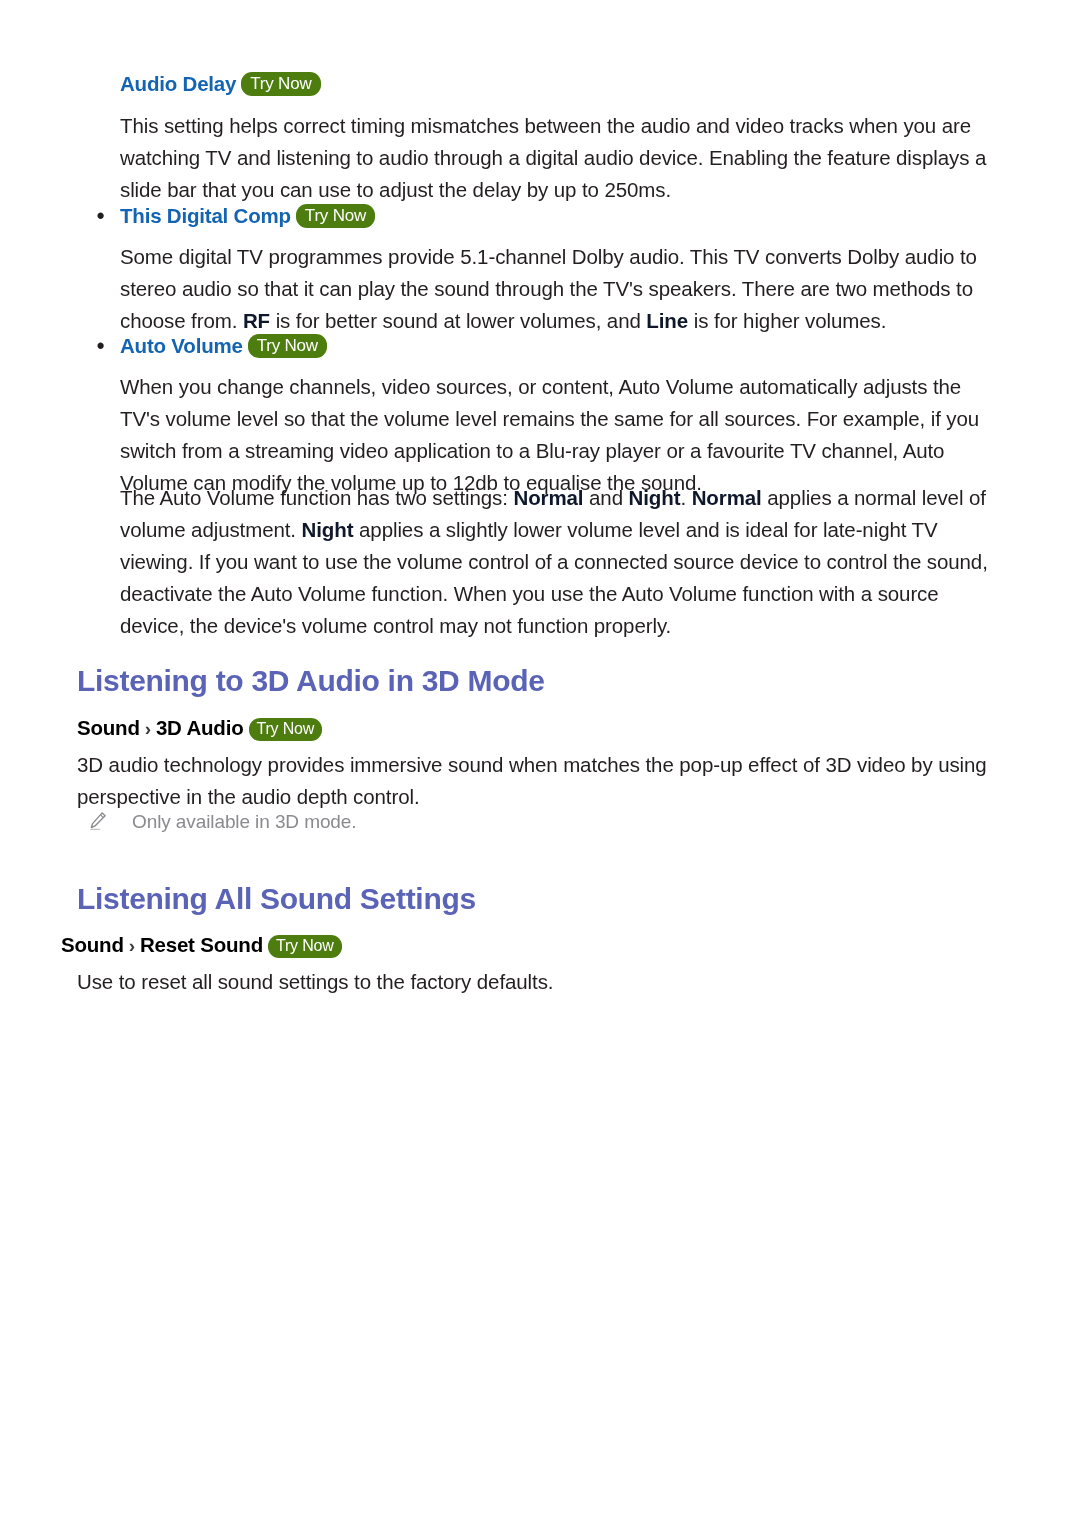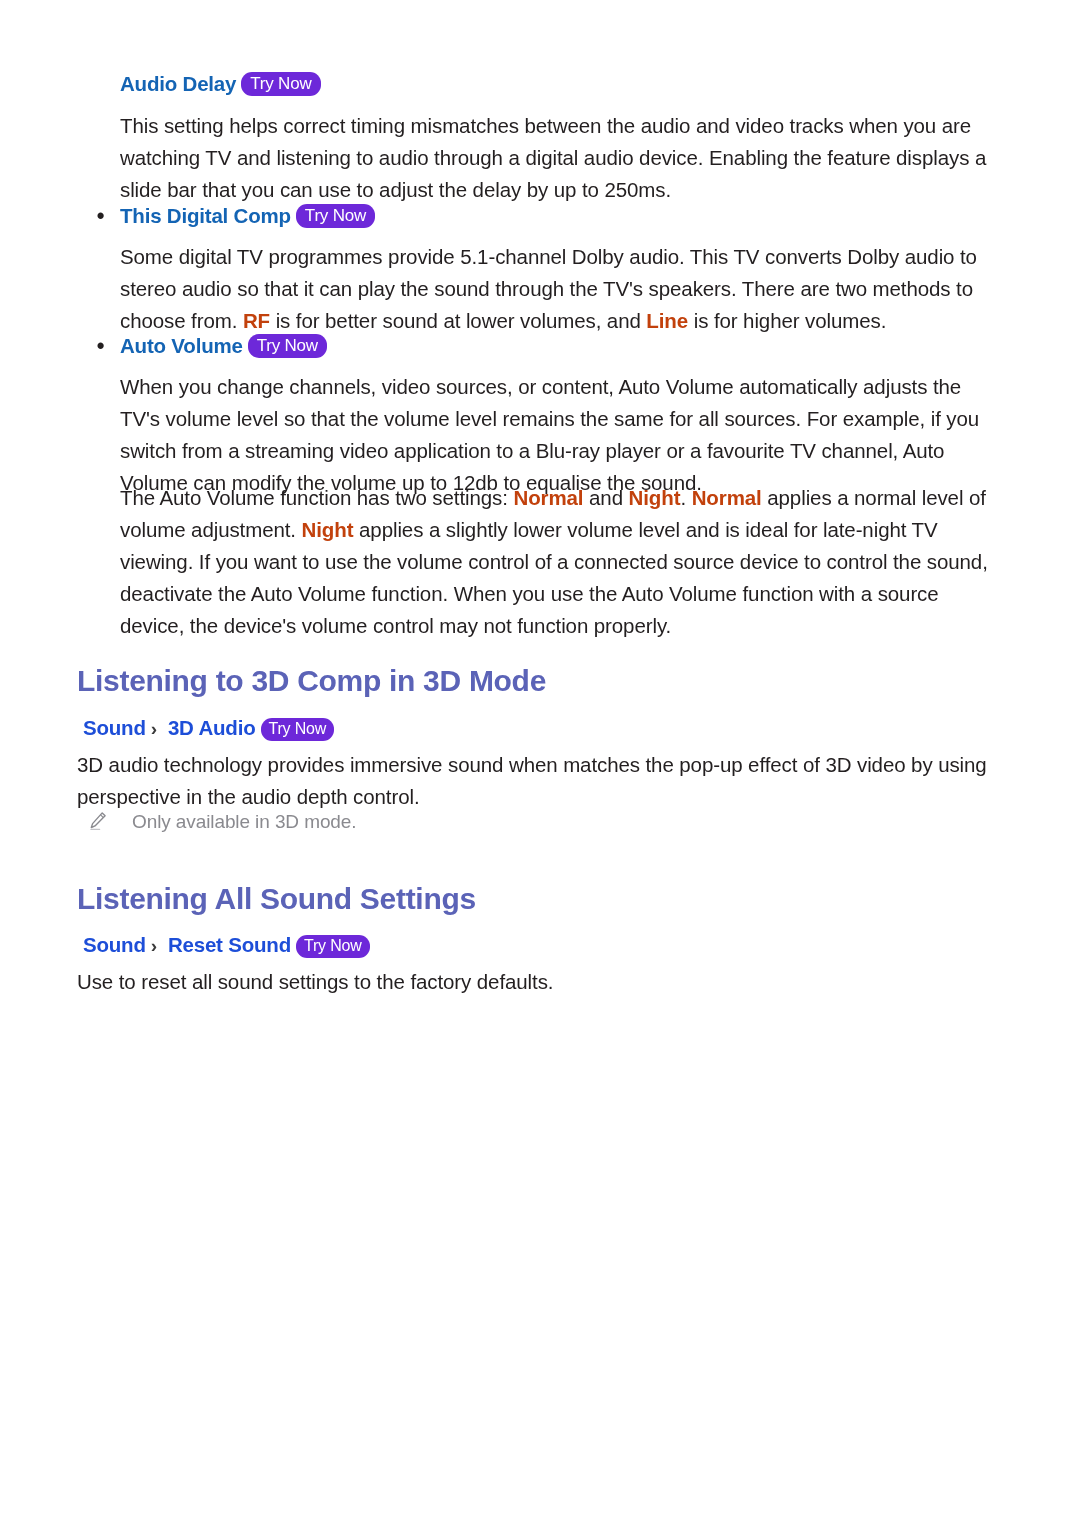--- a/index.html
+++ b/index.html
@@ -60,21 +60,21 @@
     text-align: center;
   }
   .item-head .label {
     display: inline;
     vertical-align: baseline;
   }
 
   
   .try-now {
     display: inline-block;
-    background: #6d28d9;
+    background: #4d7c0f;
     color: #ffffff;
     font-size: 17px;
     line-height: 21px;
     font-weight: 400;
     letter-spacing: -0.2px;
     padding: 1px 9px 2px 9px;
     border-radius: 11px;
     vertical-align: 2px;
     margin-left: 5px;
     white-space: nowrap;
@@ -105,31 +105,31 @@
   
   .breadcrumb {
     font-size: 20.5px;
     line-height: 28px;
     font-weight: bold;
     color: #1464b4;
     letter-spacing: -0.2px;
     white-space: nowrap;
     margin: 0;
   }
-  .breadcrumb .crumb { color: #1d4ed8; margin-left: 6px; }
+  .breadcrumb .crumb { color: #000000; }
   .breadcrumb .sep {
     color: #3b3b3b;
     font-weight: bold;
     margin: 0 5px;
     font-size: 19px;
   }
 
   
   .kw {
-    color: #c2410c;
+    color: #0f172a;
     font-weight: bold;
   }
 
   
   .note {
     position: relative;
     font-size: 19px;
     line-height: 28px;
     color: #8a8a8f;
     letter-spacing: -0.1px;
@@ -174,40 +174,40 @@
   <div class="abs item-block" style="left:120px; top:332px; width:890px;">
     <div class="item-head">
       <span class="bullet">•</span><span class="label">Auto Volume</span><span class="try-now">Try Now</span>
     </div>
   </div>
 
   <p class="abs body-text para" style="left:120px; top:371px; width:885px;">When you change channels, video sources, or content, Auto Volume automatically adjusts the TV's volume level so that the volume level remains the same for all sources. For example, if you switch from a streaming video application to a Blu-ray player or a favourite TV channel, Auto Volume can modify the volume up to 12db to equalise the sound.</p>
 
   <p class="abs body-text para" style="left:120px; top:482px; width:885px;"><span>The Auto Volume function has two settings: </span><span class="kw">Normal</span><span> and </span><span class="kw">Night</span><span>. </span><span class="kw">Normal</span><span> applies a normal level of volume adjustment. </span><span class="kw">Night</span><span> applies a slightly lower volume level and is ideal for late-night TV viewing. If you want to use the volume control of a connected source device to control the sound, deactivate the Auto Volume function. When you use the Auto Volume function with a source device, the device's volume control may not function properly.</span></p>
 
-  <h2 class="abs section-title" style="left:77px; top:662px;">Listening to 3D Comp in 3D Mode</h2>
+  <h2 class="abs section-title" style="left:77px; top:662px;">Listening to 3D Audio in 3D Mode</h2>
 
   <div class="abs breadcrumb" style="left:77px; top:714px;">
     <span class="crumb">Sound</span><span class="sep">›</span><span class="crumb">3D Audio</span><span class="try-now small">Try Now</span>
   </div>
 
   <p class="abs body-text para" style="left:77px; top:749px; width:930px;">3D audio technology provides immersive sound when matches the pop-up effect of 3D video by using perspective in the audio depth control.</p>
 
   <div class="abs note" style="left:88px; top:808px; width:880px;">
     <span class="pencil-icon">
       <svg viewBox="0 0 20 20" width="20" height="20" aria-hidden="true">
         <path d="M14.2 1.9 L17.1 4.8 L7.0 14.9 L3.3 16.5 L4.6 12.6 Z" fill="none" stroke="#8a8a8f" stroke-width="1.4" stroke-linejoin="round"></path>
         <path d="M12.4 3.7 L15.3 6.6" stroke="#8a8a8f" stroke-width="1.1"></path>
         <path d="M3.0 18.4 L11.6 18.4" stroke="#c3c3c7" stroke-width="1.3" stroke-linecap="round"></path>
       </svg>
     </span>
     <span class="note-text">Only available in 3D mode.</span>
   </div>
 
   <h2 class="abs section-title" style="left:77px; top:880px;">Listening All Sound Settings</h2>
 
-  <div class="abs breadcrumb" style="left:77px; top:931px;">
+  <div class="abs breadcrumb" style="left:61px; top:931px;">
     <span class="crumb">Sound</span><span class="sep">›</span><span class="crumb">Reset Sound</span><span class="try-now small">Try Now</span>
   </div>
 
   <p class="abs body-text para" style="left:77px; top:966px; width:930px;">Use to reset all sound settings to the factory defaults.</p>
 
 </div>
 
 </body></html>

